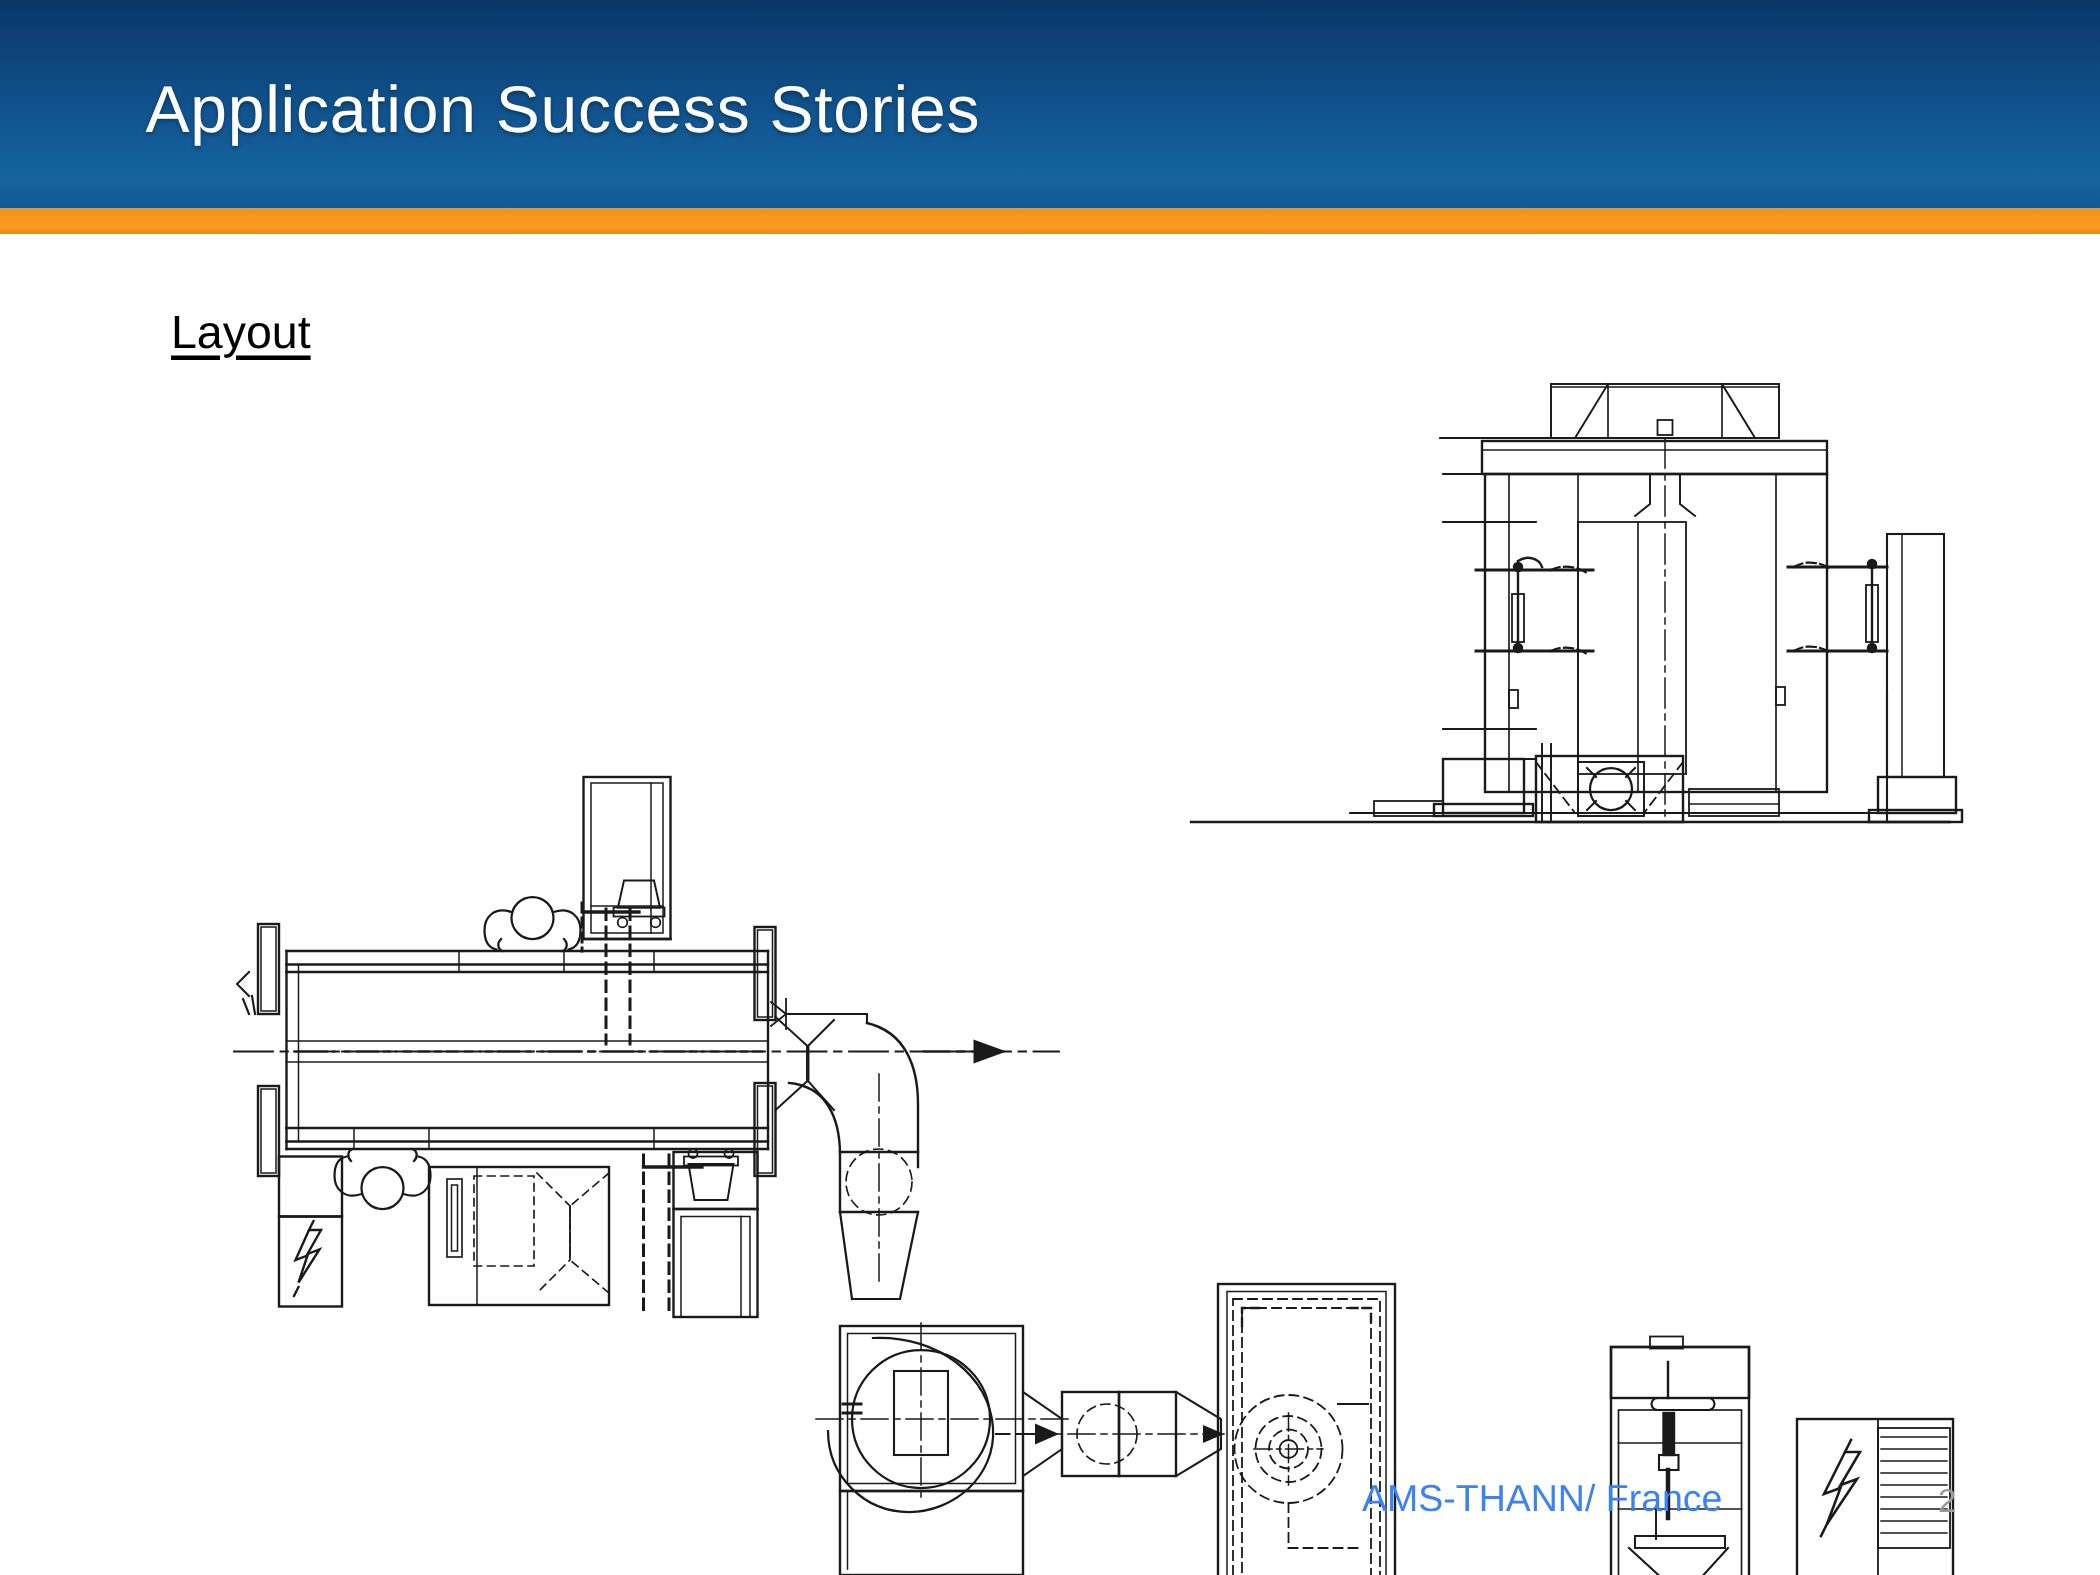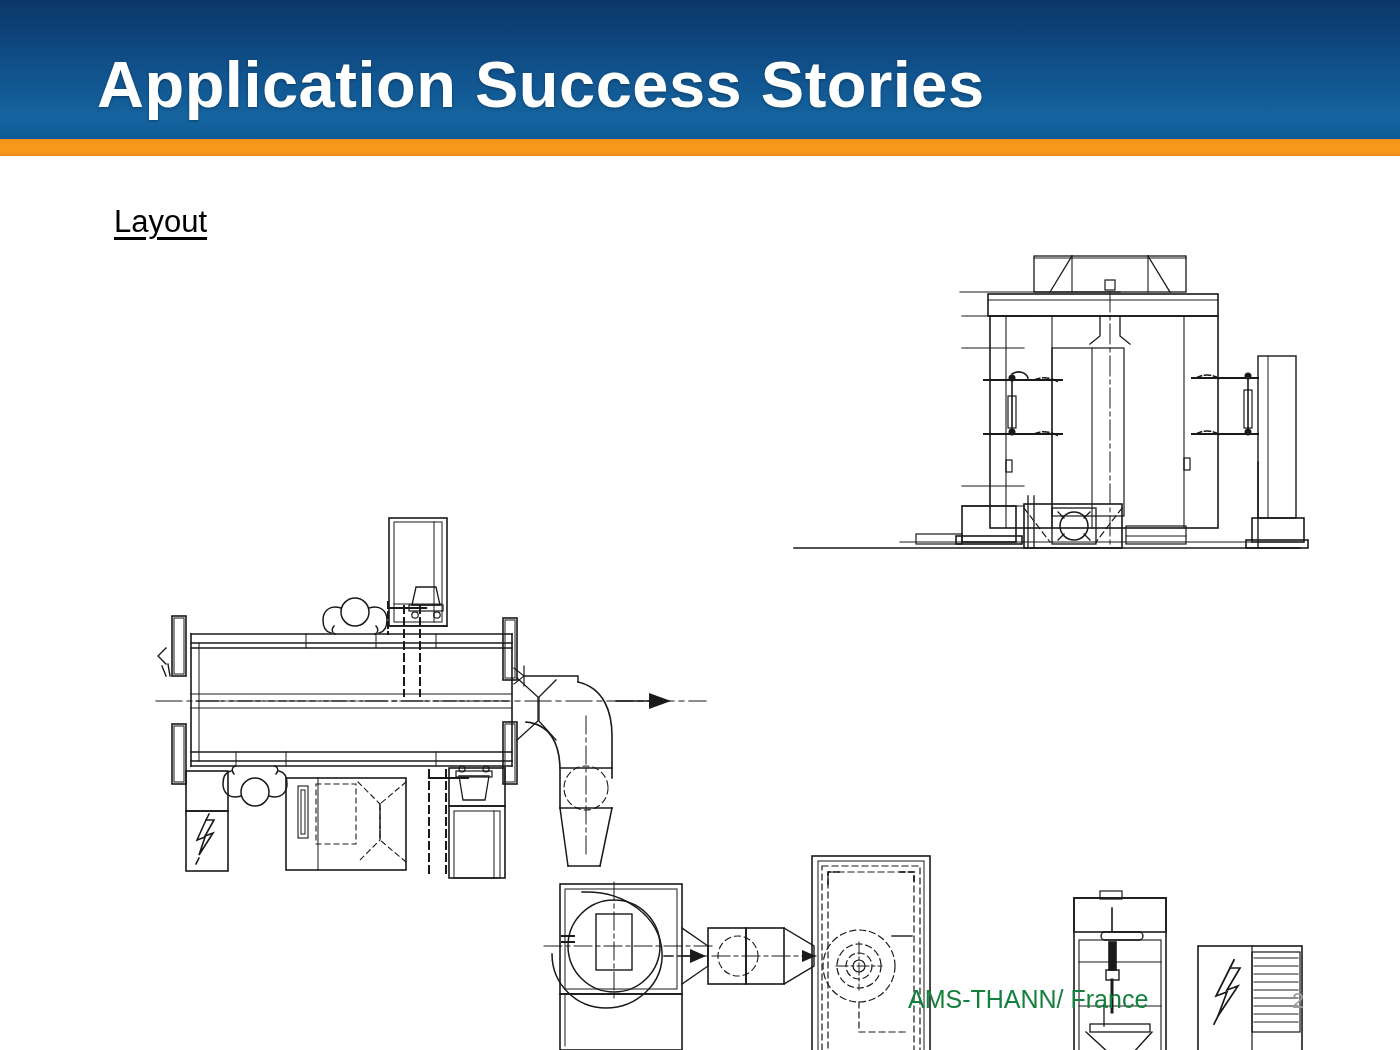--- a/index.html
+++ b/index.html
@@ -15,21 +15,21 @@
   #slide-header{
     position:absolute; left:0; top:0; width:1400px; height:139px;
     background:linear-gradient(to bottom,#0b3768 0%,#0d4277 22%,#11548f 55%,#15649f 85%,#0f5a96 100%);
   }
   #slide-header-accent{
     position:absolute; left:0; top:139px; width:1400px; height:17px;
     background:linear-gradient(to bottom,#f0901b 0%,#f79a1d 40%,#f79a1d 75%,#e8891a 100%);
   }
   #slide-title{
     position:absolute; left:97px; top:52px;
-    font-size:65px; font-weight:700; color:#ffffff;
+    font-size:44px; font-weight:400; color:#ffffff;
     letter-spacing:0.5px; line-height:1;
     text-shadow:0 1px 3px rgba(0,0,0,0.35);
     white-space:nowrap;
   }
 
   
   #slide-body{
     position:absolute; left:16px; top:156px; width:1400px; height:952px;
     background:#ffffff;
   }
@@ -60,21 +60,21 @@
   #brand-logo-arc{
     position:absolute; left:4px; top:-2px; width:28px; height:28px;
     border:7px solid #d5202a;
     border-radius:50%;
     border-right-color:transparent;
     border-bottom-color:transparent;
     transform:rotate(38deg);
   }
   #footer-caption{
     position:absolute; left:908px; top:45px;
-    font-size:25px; color:#15803d; white-space:nowrap;
+    font-size:25px; color:#3b82f6; white-space:nowrap;
   }
   #slide-number{
     position:absolute; left:1292px; top:48px;
     font-size:22px; color:#9b9b9b;
   }
 </style>
 </head>
 <body>
 
 <div id="slide-header"></div>

